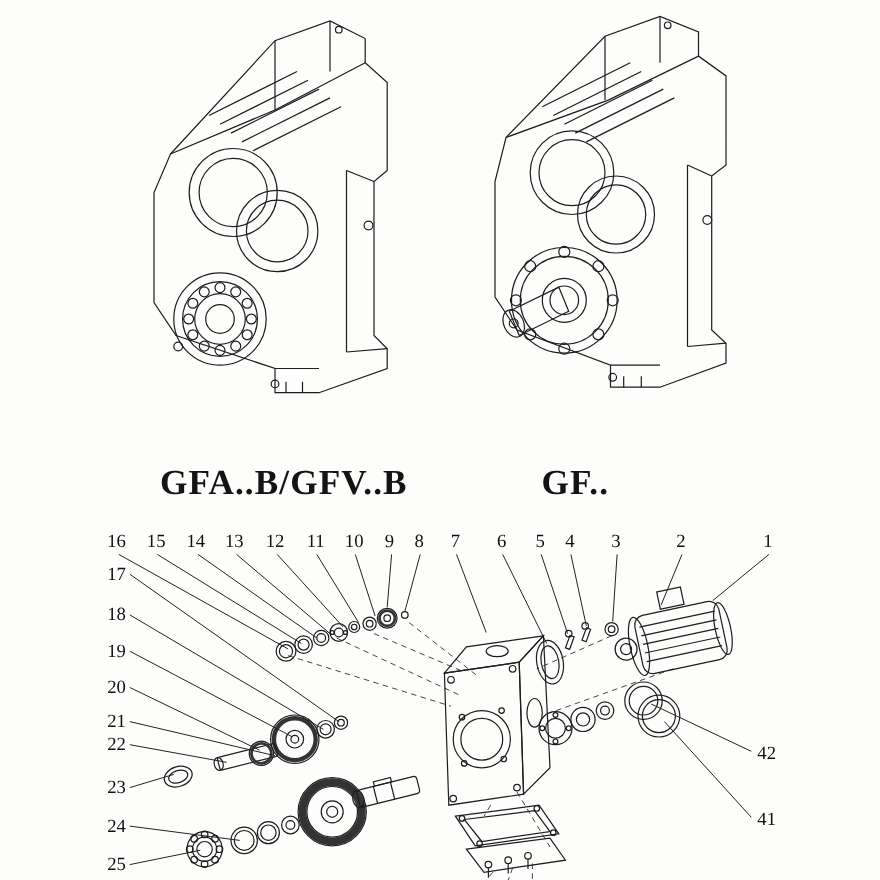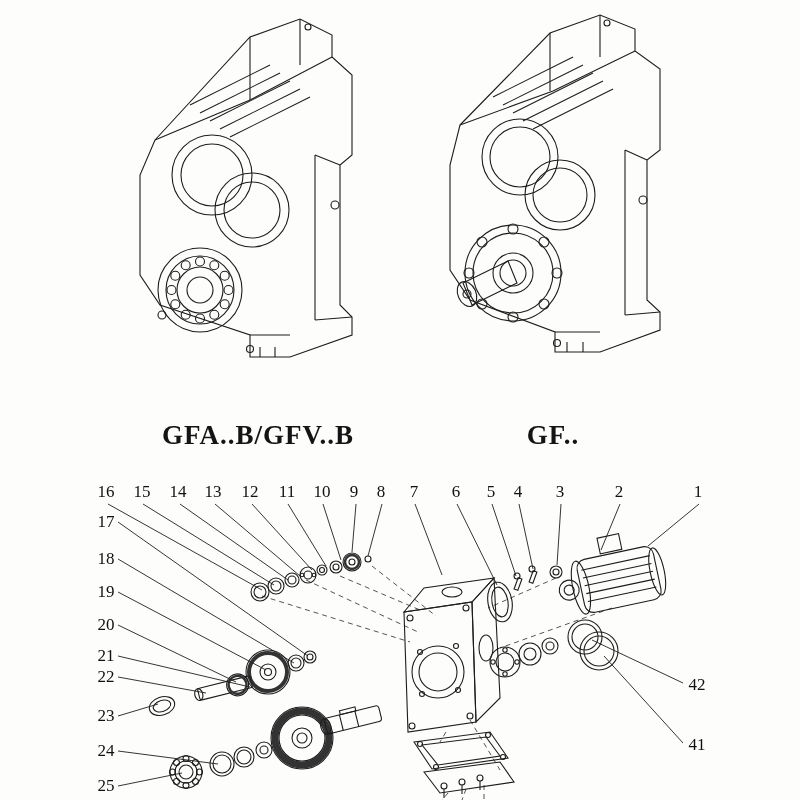--- a/index.html
+++ b/index.html
@@ -4,21 +4,21 @@
 <style>
   html,body{margin:0;padding:0;background:#e9e9e9;}
   .page{
     position:relative;width:800px;height:800px;margin:0 auto;
     background:#fdfdfc;overflow:hidden;
     font-family:"Liberation Serif", serif;color:#111;
   }
   svg{display:block;}
   .drawing{position:absolute;}
   .caption{
-    position:absolute;font-weight:bold;font-size:27px;letter-spacing:1px;
+    position:absolute;font-weight:bold;font-size:32px;letter-spacing:1px;
     color:#141414;white-space:nowrap;transform:translateX(-50%);
     font-family:"Liberation Serif", serif;
   }
   .ln{stroke:#1d1d1d;stroke-width:1.1;fill:none;}
   .dash{stroke:#2a2a2a;stroke-width:0.8;fill:none;stroke-dasharray:5 4;}
   .leader{stroke:#1f1f1f;stroke-width:0.9;fill:none;}
   .num{
     font-family:"Liberation Serif", serif;font-size:17px;fill:#101010;
     text-anchor:middle;
   }
@@ -127,21 +127,21 @@
       <circle cx="52" cy="289" r="4"></circle>
     </g>
     <g class="ln">
       <circle cx="228" cy="195" r="4"></circle>
       <circle cx="142" cy="338" r="3.5"></circle>
       <circle cx="192" cy="18" r="3"></circle>
     </g>
   </svg>
 
   <div class="caption" style="left:258px;top:420px">GFA..B/GFV..B</div>
-  <div class="caption" style="left:553px;top:420px">GF..</div>
+  <div class="caption" style="left:523px;top:420px">GF..</div>
 
   <svg class="drawing" style="left:0;top:480px" width="800" height="320" viewBox="0 0 800 320">
 
     <g class="dash">
       <line x1="372" y1="86" x2="436" y2="136"></line>
       <line x1="306" y1="100" x2="418" y2="152"></line>
       <line x1="262" y1="116" x2="410" y2="162"></line>
       <line x1="556" y1="98" x2="488" y2="128"></line>
       <line x1="612" y1="128" x2="500" y2="168"></line>
       <line x1="340" y1="96" x2="420" y2="130"></line>

